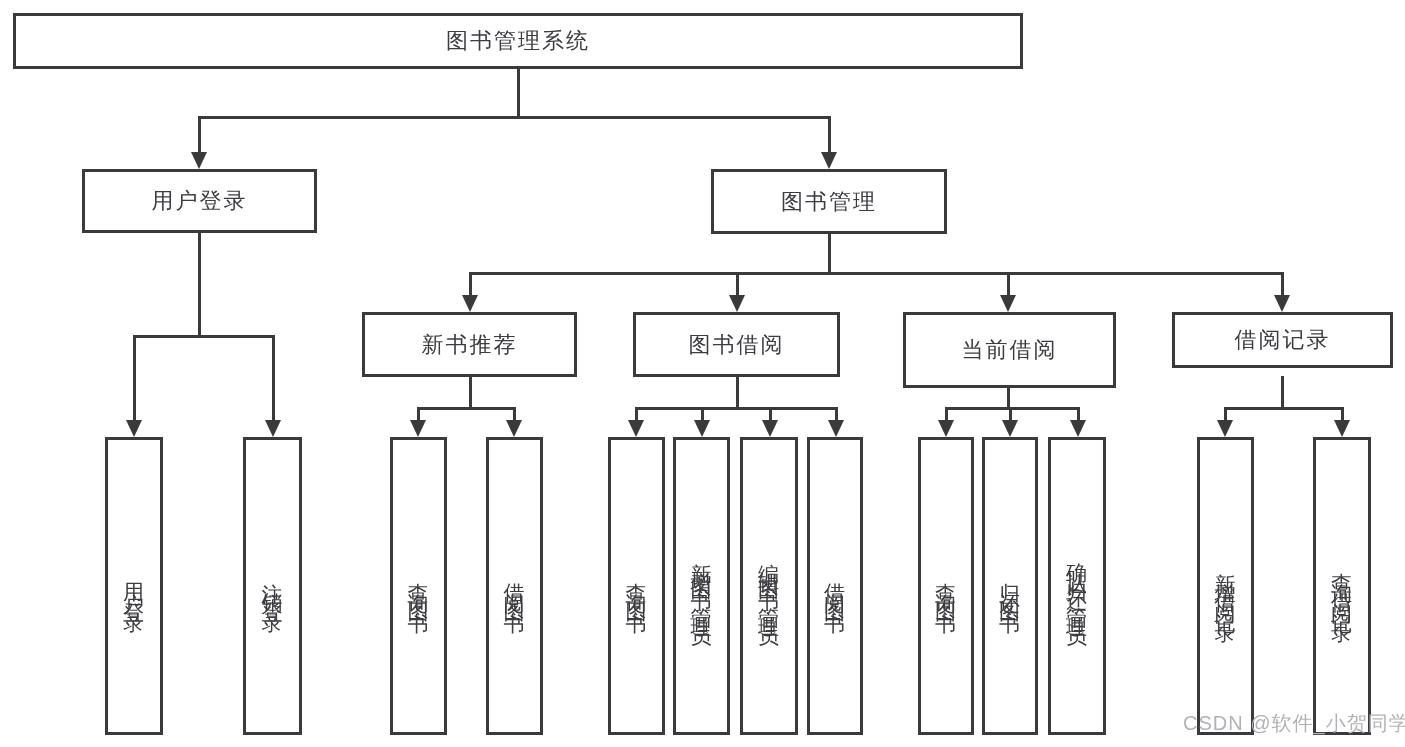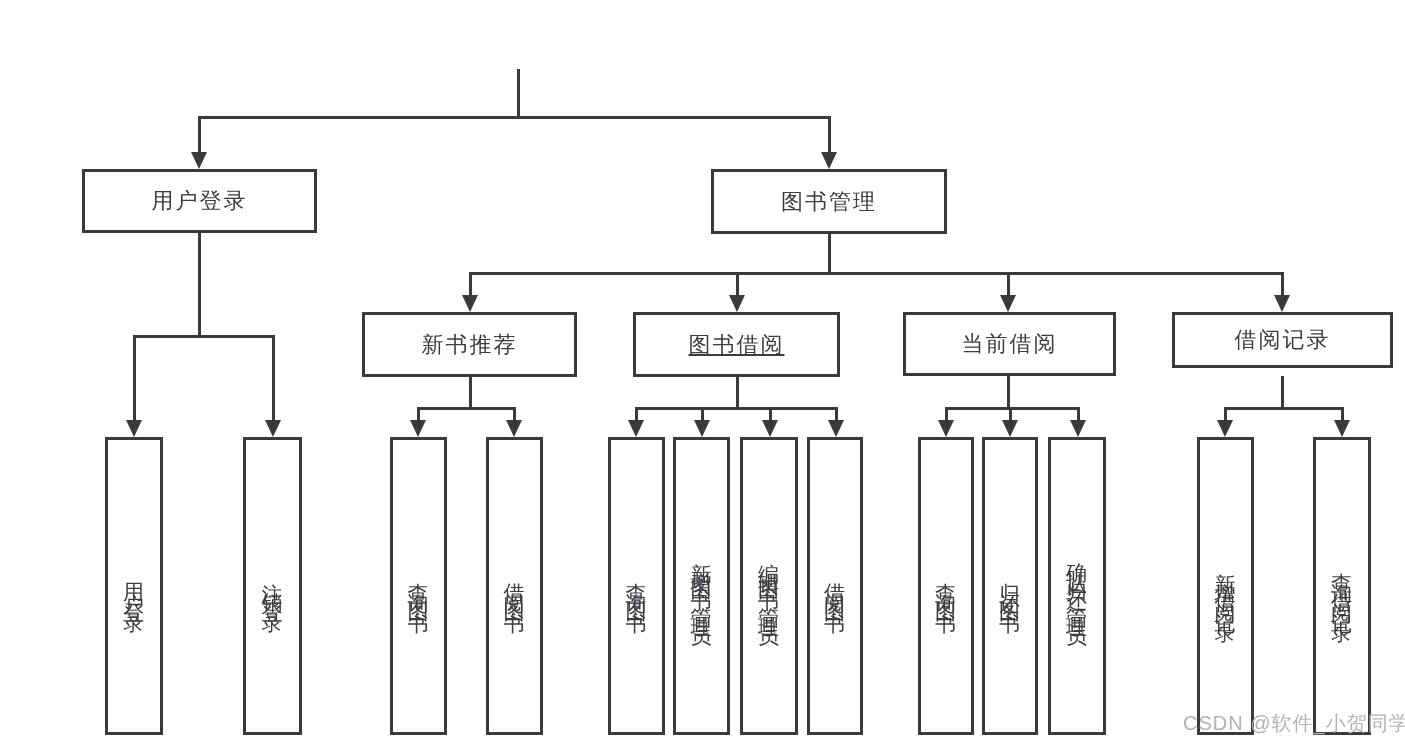--- a/index.html
+++ b/index.html
@@ -64,25 +64,26 @@
     letter-spacing: 1px;
     z-index: 3;
     white-space: nowrap;
   }
 </style>
 </head>
 <body>
 
 <div id="canvas">
   <div class="watermark">CSDN @软件_小贺同学</div>
+<div class="node" style="left: 13px; top: 13px; width: 1010px; height: 56px;">图书管理系统</div>
     <div class="node" style="left: 82px; top: 169px; width: 235px; height: 64px;">用户登录</div>
     <div class="node" style="left: 362px; top: 312px; width: 215px; height: 65px;">新书推荐</div>
     <div class="node" style="left: 711px; top: 169px; width: 236px; height: 65px;">图书管理</div>
-    <div class="node" style="left: 633px; top: 312px; width: 207px; height: 65px; text-decoration: underline;">图书借阅</div>
-    <div class="node" style="left: 903px; top: 312px; width: 213px; height: 64px; text-align: center;">当前借阅</div>
+    <div class="node" style="left: 633px; top: 312px; width: 207px; height: 65px;">图书借阅</div>
+    <div class="node" style="left: 903px; top: 312px; width: 213px; height: 76px; text-align: center;">当前借阅</div>
     <div class="node" style="left: 1172px; top: 312px; width: 221px; height: 56px;">借阅记录</div>
     <div class="node tall" style="left: 105px; top: 437px; width: 58px; height: 298px;">用户登录</div>
     <div class="node tall" style="left: 243px; top: 437px; width: 59px; height: 298px;">注销登录</div>
     <div class="node tall" style="left: 390px; top: 437px; width: 57px; height: 298px;">查询图书</div>
     <div class="node tall" style="left: 486px; top: 437px; width: 57px; height: 298px;">借阅图书</div>
     <div class="node tall" style="left: 608px; top: 437px; width: 57px; height: 298px;">查询图书</div>
     <div class="node tall long" style="left: 673px; top: 437px; width: 57px; height: 298px;">新增图书（管理员）</div>
     <div class="node tall long" style="left: 740px; top: 437px; width: 58px; height: 298px;">编辑图书（管理员）</div>
     <div class="node tall" style="left: 807px; top: 437px; width: 56px; height: 298px;">借阅图书</div>
     <div class="node tall" style="left: 918px; top: 437px; width: 56px; height: 298px;">查询图书</div>

